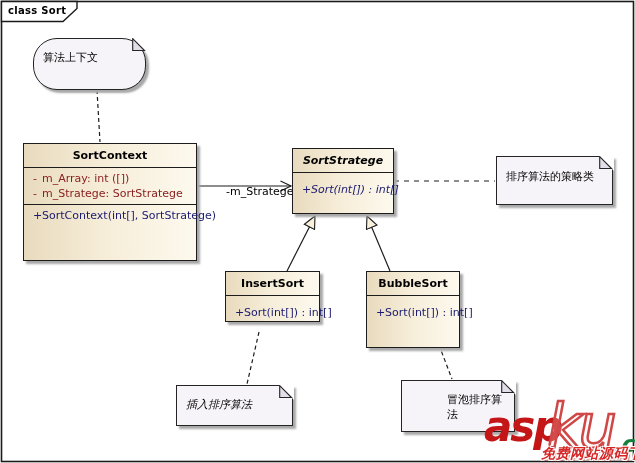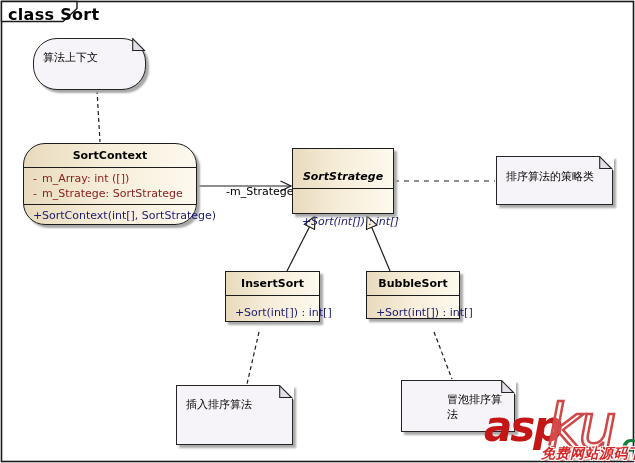--- a/index.html
+++ b/index.html
@@ -6,41 +6,41 @@
   #stage {
     position:relative; width:635px; height:463px; overflow:hidden;
     background:#ffffff;
     font-family:"DejaVu Sans","Liberation Sans",sans-serif;
   }
   svg.overlay { position:absolute; left:0; top:0; z-index:1; }
 
   
   .frame-label {
     position:absolute; left:8px; top:5px; z-index:2;
-    font-size:16px; font-weight:bold; color:#000; letter-spacing:0.3px;
+    font-size:10px; font-weight:bold; color:#000; letter-spacing:0.3px;
   }
 
   
   .uml-class {
     position:absolute; z-index:2; box-sizing:border-box;
     background:linear-gradient(90deg,#e8dabd 0%,#f6edd8 45%,#fdf9ee 100%);
     border:1.5px solid #1c1c1c;
     box-shadow:3px 3px 2px #a8a8a8;
     font-size:11px;
   }
   .cls-title {
     height:23px; line-height:23px; text-align:center;
     font-weight:bold; color:#000;
   }
   .cls-section { border-top:1.5px solid #1c1c1c; padding:3px 8px 0 0; }
   .member { line-height:15px; white-space:nowrap; }
   .member .sign { display:inline-block; width:18px; padding-left:9px; box-sizing:border-box; }
   .attr-text, .attr-sign { color:#8b2020; }
   .op-text, .op-sign { color:#1a1a6e; }
-  .abstract .cls-title, .abstract .member { font-style:italic;margin-top:16px; }
+  .abstract .cls-title, .abstract .member { font-style:italic; }
 
   
   .uml-note {
     position:absolute; z-index:2; box-sizing:border-box;
     background:#f7f4f9;
     border:1.5px solid #242424;
     box-shadow:3px 3px 2px #a8a8a8;
     font-size:11px; color:#000;
     padding:11px 8px 0 9px;
   }
@@ -111,21 +111,21 @@
   <div class="frame-label">class Sort</div>
 
   <div class="uml-note" style="left:33px;top:38px;width:113px;height:52px;border-radius:24px;">
     <svg class="fold" width="15" height="15" viewBox="0 0 15 15">
       <path d="M0,0 L15,0 L15,15 Z" fill="#ffffff"></path>
       <path d="M0.7,0.7 L12.5,12.5 L0.7,12.5 Z" fill="#e2dfe8" stroke="#242424" stroke-width="1.1"></path>
     </svg>
     <span>算法上下文</span>
   </div>
 
-  <div class="uml-class" style="left:23px;top:143px;width:174px;height:82px;border-radius:22px;">
+  <div class="uml-class" style="left:23px;top:143px;width:174px;height:118px;">
     <div class="cls-title">SortContext</div>
     <div class="cls-section" style="height:33px;">
       <div class="member">
         <span class="sign attr-sign">-</span><span class="attr-text">m_Array:  int ([])</span>
       </div>
       <div class="member">
         <span class="sign attr-sign">-</span><span class="attr-text">m_Stratege:  SortStratege</span>
       </div>
     </div>
     <div class="cls-section" style="height:33px;">
@@ -156,30 +156,30 @@
 
   <div class="uml-class" style="left:225px;top:271px;width:95px;height:51px;">
     <div class="cls-title">InsertSort</div>
     <div class="cls-section" style="height:34px;padding-top:9px;">
       <div class="member">
         <span class="sign op-sign">+</span><span class="op-text">Sort(int[]) : int[]</span>
       </div>
     </div>
   </div>
 
-  <div class="uml-class" style="left:366px;top:271px;width:94px;height:48px;">
+  <div class="uml-class" style="left:366px;top:271px;width:94px;height:77px;">
     <div class="cls-title">BubbleSort</div>
     <div class="cls-section" style="height:34px;padding-top:9px;">
       <div class="member">
         <span class="sign op-sign">+</span><span class="op-text">Sort(int[]) : int[]</span>
       </div>
     </div>
   </div>
 
-  <div class="uml-note" style="left:176px;top:385px;width:117px;height:60px;">
+  <div class="uml-note" style="left:176px;top:385px;width:117px;height:41px;font-style:italic;">
     <svg class="fold" width="15" height="15" viewBox="0 0 15 15">
       <path d="M0,0 L15,0 L15,15 Z" fill="#ffffff"></path>
       <path d="M0.7,0.7 L12.5,12.5 L0.7,12.5 Z" fill="#e2dfe8" stroke="#242424" stroke-width="1.1"></path>
     </svg>
     <span>插入排序算法</span>
   </div>
 
   <div class="uml-note" style="left:401px;top:380px;width:114px;height:52px;padding-left:45px;">
     <svg class="fold" width="15" height="15" viewBox="0 0 15 15">
       <path d="M0,0 L15,0 L15,15 Z" fill="#ffffff"></path>

